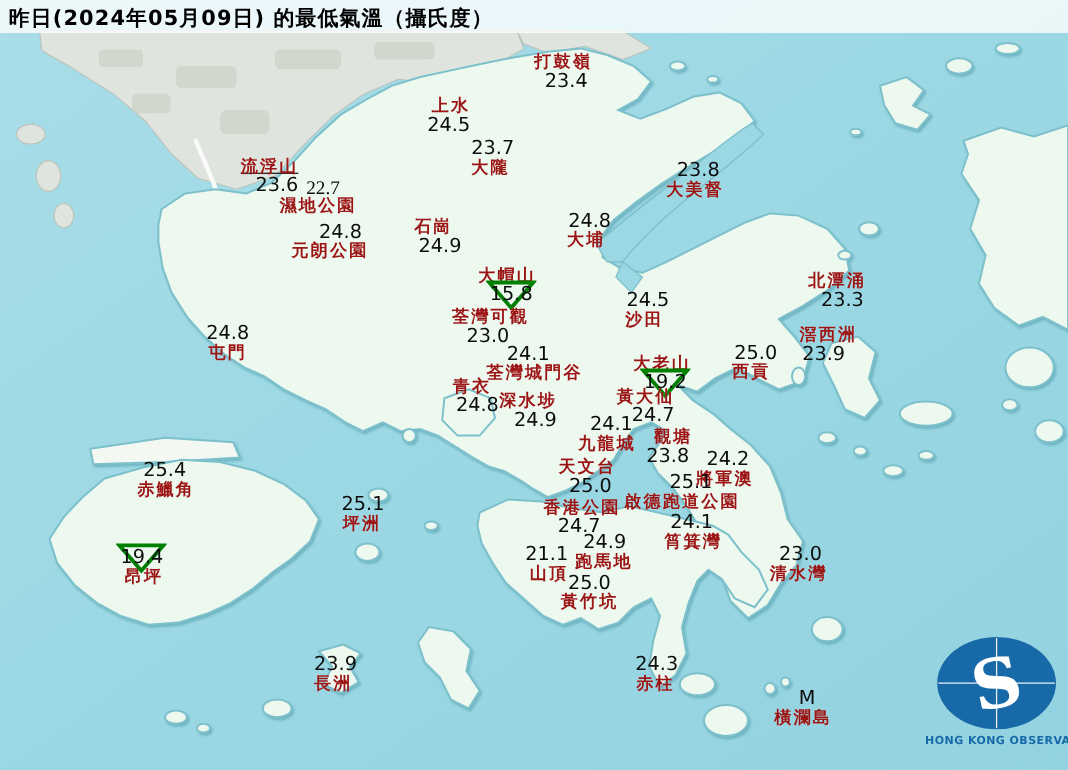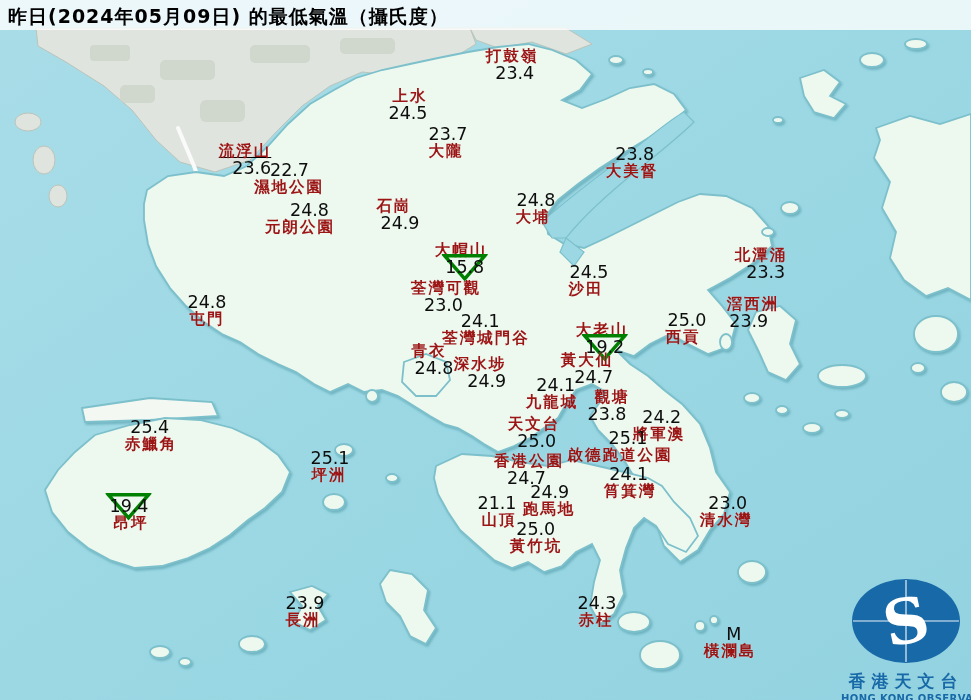--- a/index.html
+++ b/index.html
@@ -149,21 +149,21 @@
 
   <div id="title-bar"></div>
   <div id="map-title">昨日(2024年05月09日) 的最低氣溫（攝氏度）</div>
 
   <div id="stations">
       <div class="station" style="left: 512px; top: 48px;"><div class="sname">打鼓嶺</div><div class="svalue" style="transform: translateX(-4px);"><span class="vtext">23.4</span></div></div>
       <div class="station" style="left: 408px; top: 88px;"><div class="sname">上水</div><div class="svalue" style="transform: translateX(0px);"><span class="vtext">24.5</span></div></div>
       <div class="station" style="left: 444px; top: 126px;"><div class="svalue" style="transform: translateX(4px);"><span class="vtext">23.7</span></div><div class="sname">大隴</div></div>
       <div class="station" style="left: 632px; top: 146px;"><div class="svalue" style="transform: translateX(-4px);"><span class="vtext">23.8</span></div><div class="sname">大美督</div></div>
       <div class="station" style="left: 245px; top: 143px; text-decoration: underline;"><div class="sname">流浮山</div><div class="svalue" style="transform: translateX(0px);"><span class="vtext">23.6</span></div></div>
-      <div class="station" style="left: 289px; top: 162px;"><div class="svalue" style="transform: translateX(-15px);"><span class="vtext">22.7</span></div><div class="sname">濕地公園</div></div>
+      <div class="station" style="left: 289px; top: 162px;"><div class="svalue" style="transform: translateX(-15px); font-family: Liberation Serif, serif;"><span class="vtext">22.7</span></div><div class="sname">濕地公園</div></div>
       <div class="station" style="left: 300px; top: 202px;"><div class="svalue" style="transform: translateX(-6px);"><span class="vtext">24.8</span></div><div class="sname">元朗公園</div></div>
       <div class="station" style="left: 392px; top: 198px;"><div class="sname">石崗</div><div class="svalue" style="transform: translateX(8px);"><span class="vtext">24.9</span></div></div>
       <div class="station" style="left: 531px; top: 192px;"><div class="svalue" style="transform: translateX(5px);"><span class="vtext">24.8</span></div><div class="sname">大埔</div></div>
       <div class="station" style="left: 461px; top: 242px;"><div class="sname">大帽山</div><div class="svalue" style="transform: translateX(-3px);"><svg class="tri" width="46" height="30" viewBox="0 0 46 30">
             <polygon points="3,4 43,4 23,27" fill="none" stroke="#008000" stroke-width="3.5"></polygon>
           </svg><span class="vtext">15.8</span></div></div>
       <div class="station" style="left: 446px; top: 280px;"><div class="sname">荃灣可觀</div><div class="svalue" style="transform: translateX(-18px);"><span class="vtext">23.0</span></div></div>
       <div class="station" style="left: 584px; top: 264px;"><div class="svalue" style="transform: translateX(5px);"><span class="vtext">24.5</span></div><div class="sname">沙田</div></div>
       <div class="station" style="left: 761px; top: 247px;"><div class="sname">北潭涌</div><div class="svalue" style="transform: translateX(-2px);"><span class="vtext">23.3</span></div></div>
       <div class="station" style="left: 486px; top: 313px;"><div class="svalue" style="transform: translateX(-30px);"><span class="vtext">24.1</span></div><div class="sname">荃灣城門谷</div></div>
@@ -197,17 +197,16 @@
       <div class="station" style="left: 205px; top: 294px;"><div class="svalue" style="transform: translateX(2px);"><span class="vtext">24.8</span></div><div class="sname">屯門</div></div>
     </div>
 
   <div id="logo">
     <svg width="110" height="86" viewBox="0 0 110 86">
       <ellipse cx="55" cy="43" rx="54" ry="42" fill="#1769a8"></ellipse>
       <line x1="2" y1="43" x2="108" y2="43" stroke="#ffffff" stroke-width="1.2" opacity="0.9"></line>
       <line x1="55" y1="2" x2="55" y2="84" stroke="#ffffff" stroke-width="1.2" opacity="0.9"></line>
       <text x="55" y="65" text-anchor="middle" font-family="DejaVu Serif, serif" font-size="62" font-weight="bold" fill="#ffffff" transform="rotate(-12 55 43)">S</text>
     </svg>
-    <div id="logo-cn">香港天文台</div>
     <div id="logo-en">HONG KONG OBSERVATORY</div>
   </div>
 
 </div>
 
 </body></html>

